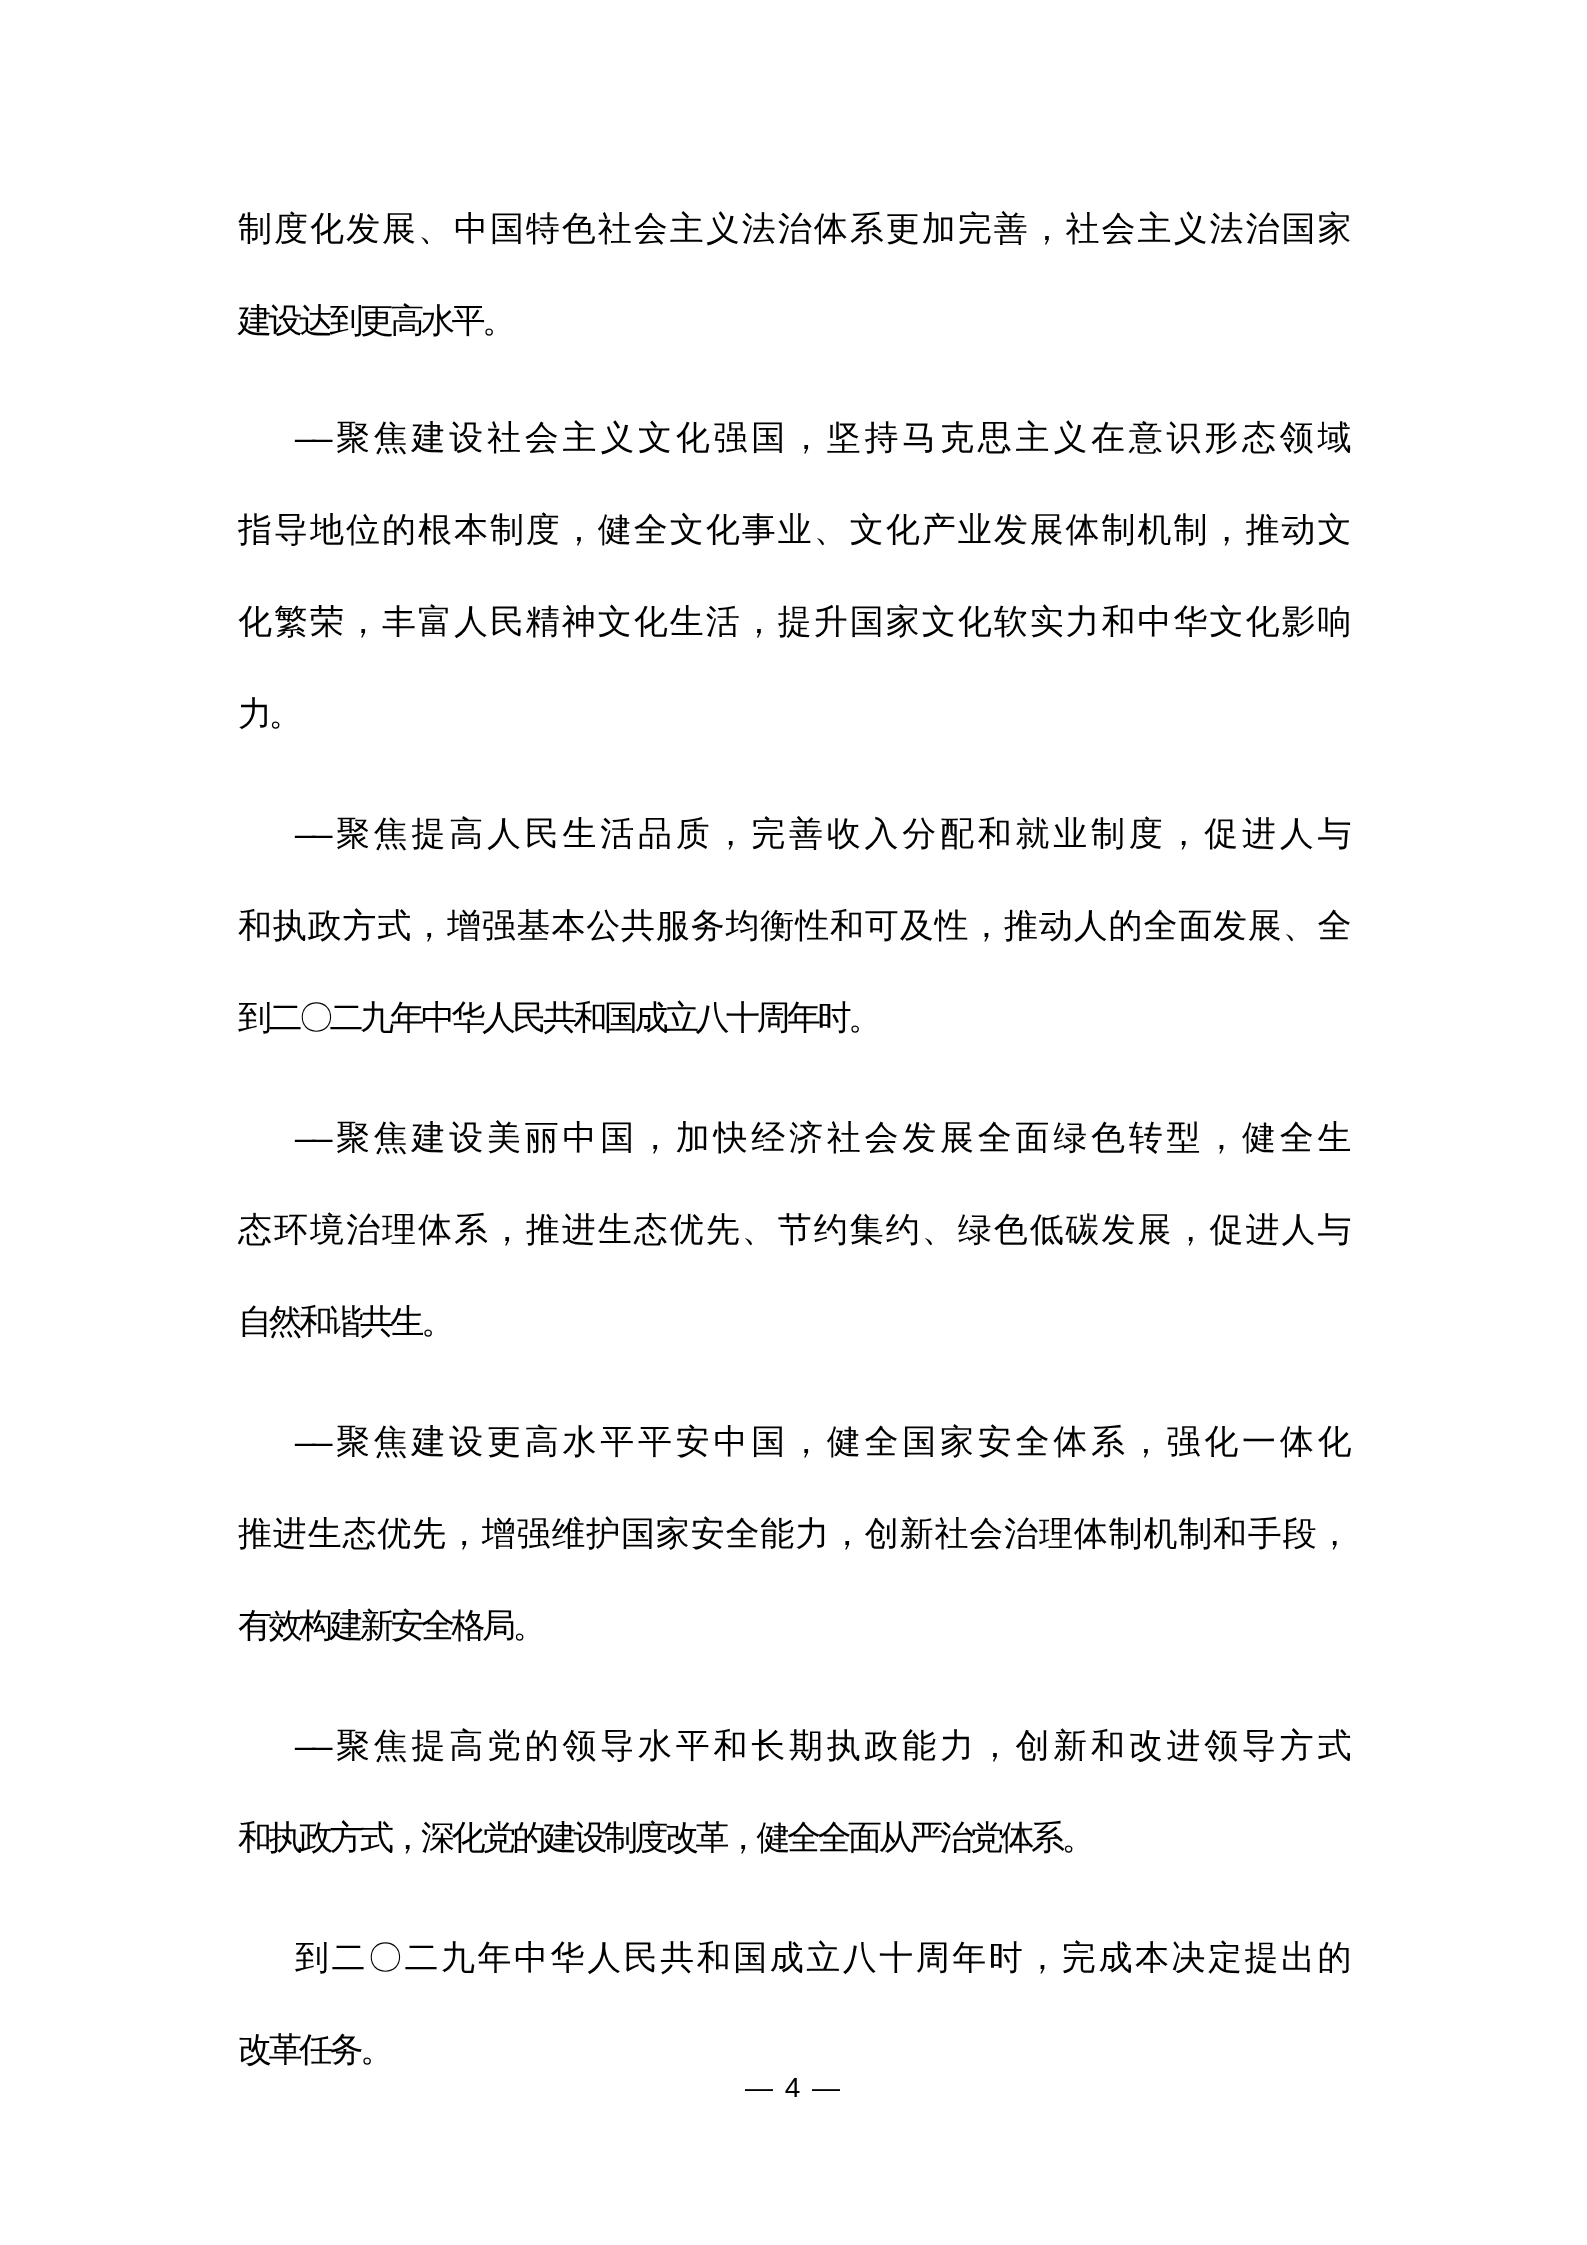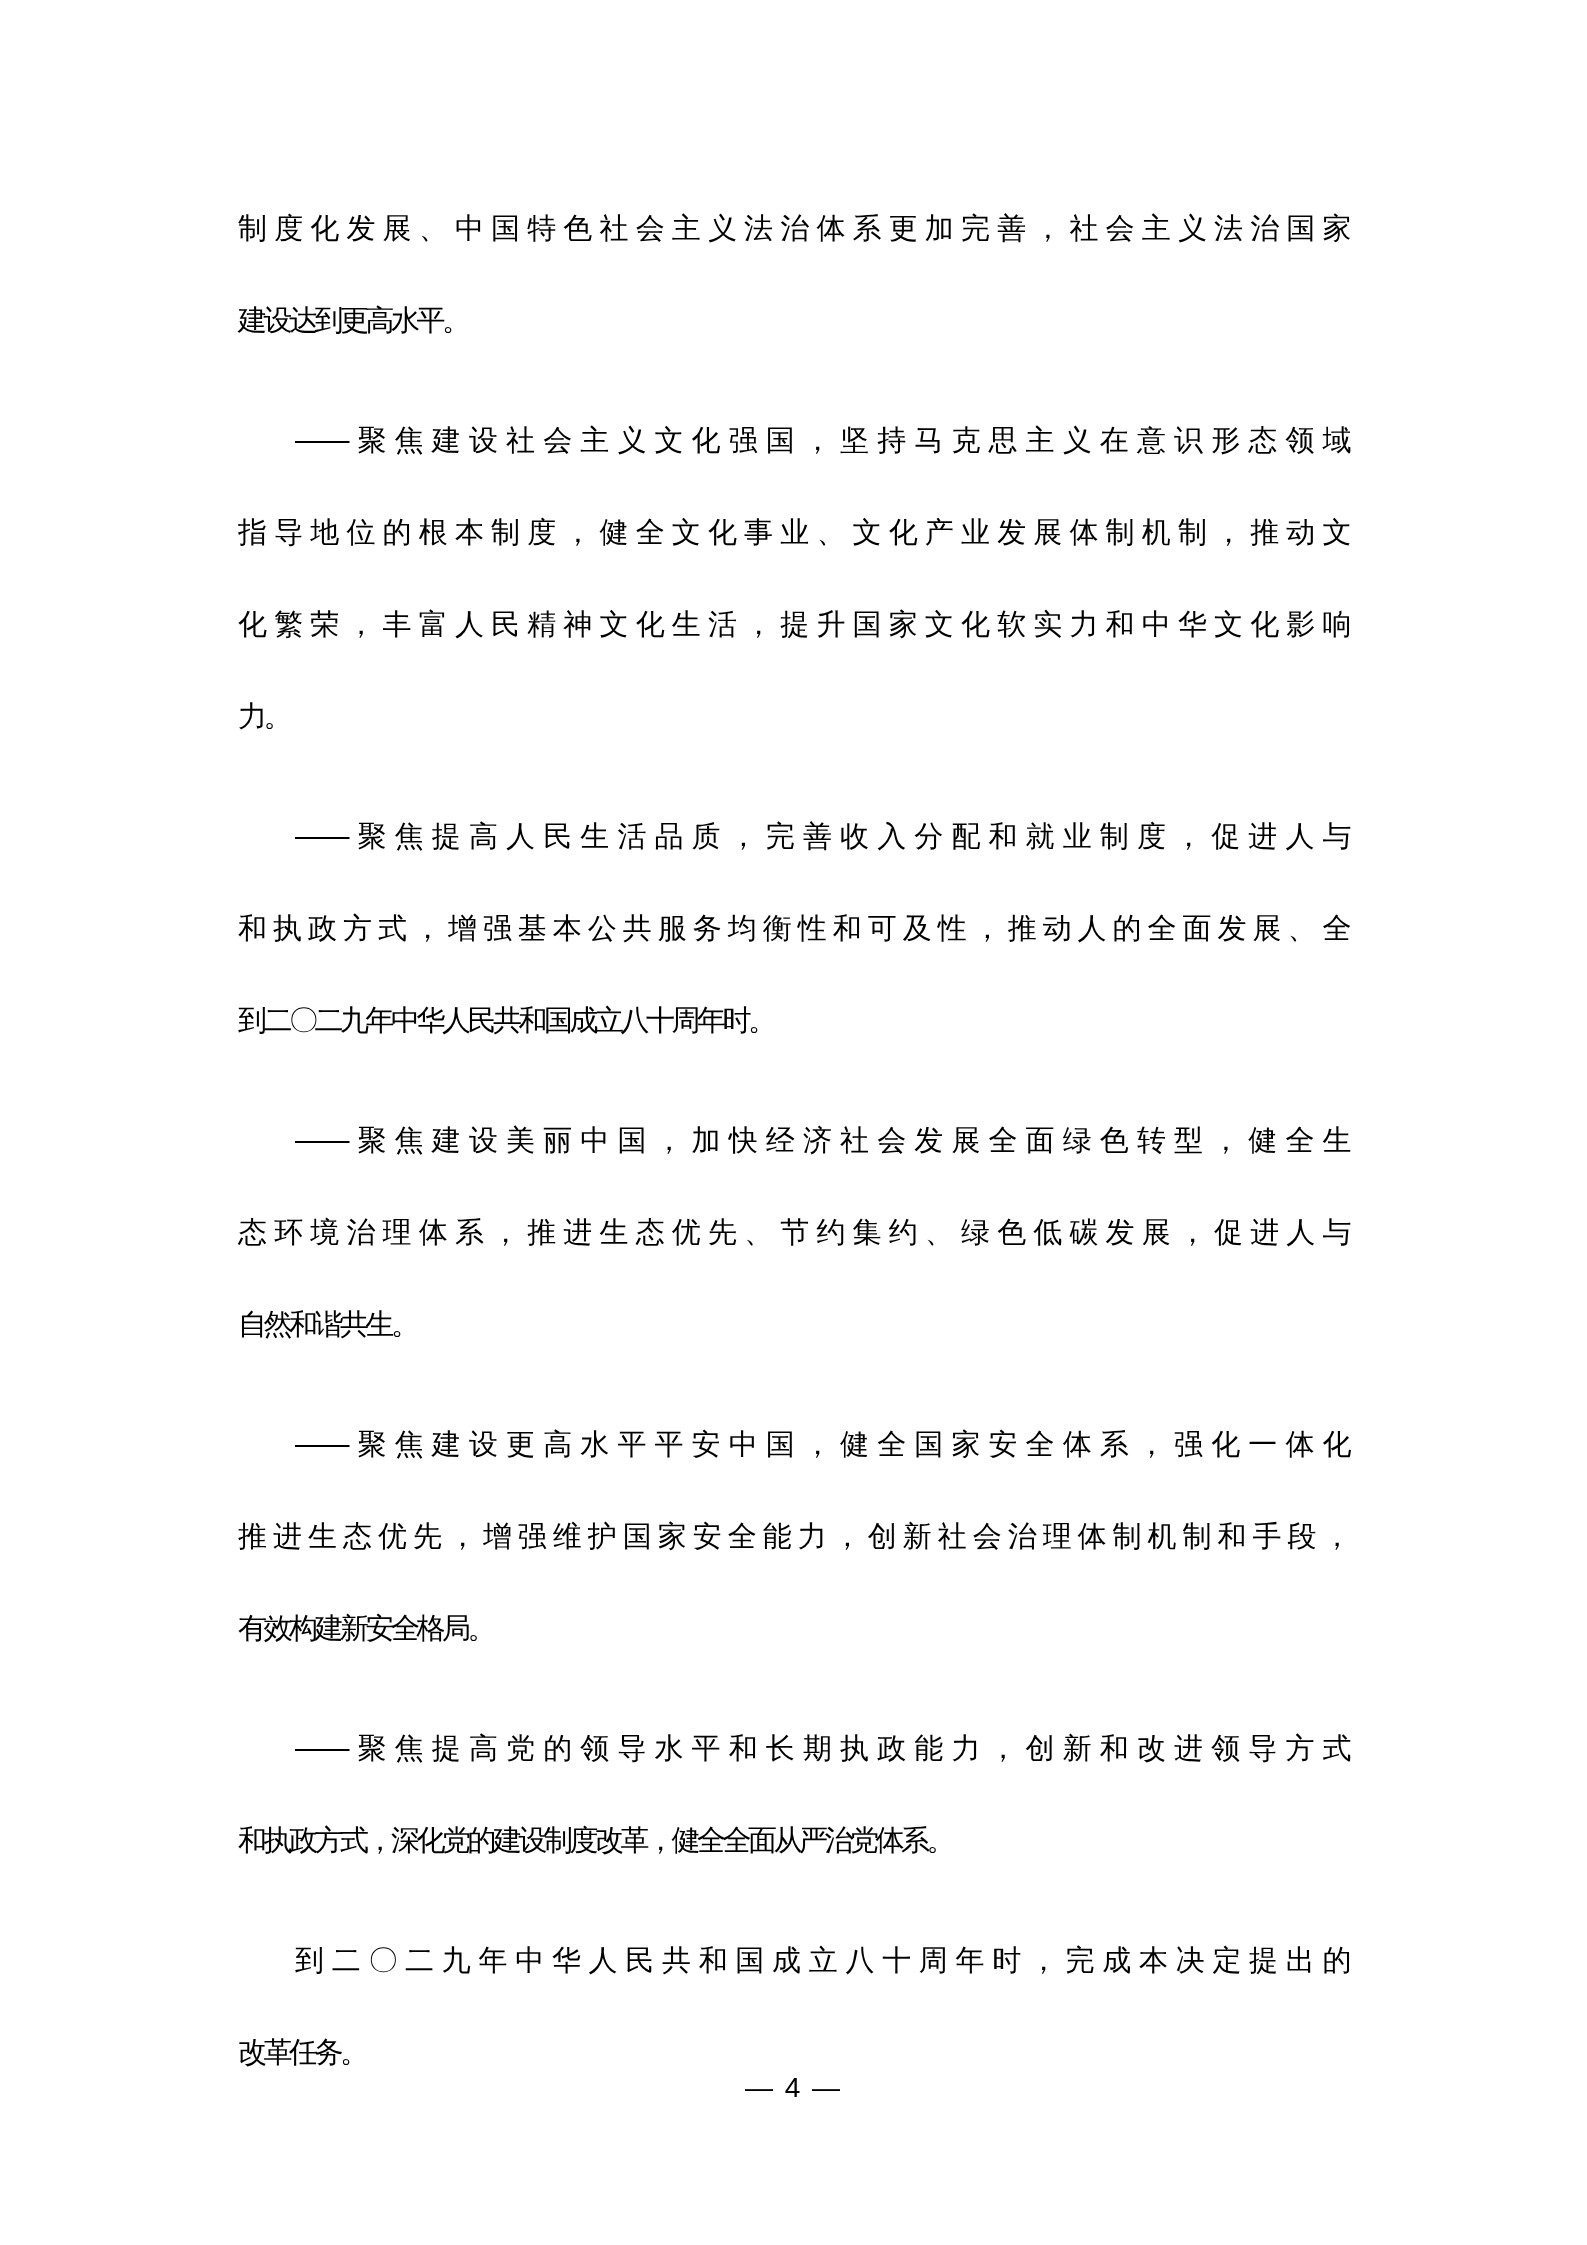--- a/index.html
+++ b/index.html
@@ -16,23 +16,23 @@
     font-family: "Liberation Sans", "DejaVu Sans", sans-serif;
     overflow: hidden;
   }
   .body-text {
     position: absolute;
     left: 238px;
     top: 182px;
     width: 1110px;
   }
   .paragraph { margin: 0; }
-  .paragraph + .paragraph { margin-top: 28px; }
+  .paragraph + .paragraph { margin-top: 28px; font-family: Liberation Mono, monospace; }
   .text-line {
-    font-size: 29px;
+    font-size: 34px;
     line-height: 92px;
     letter-spacing: -3.5px;
     text-align: justify;
     text-align-last: justify;
   }
   .text-line.line-end {
     text-align-last: left;
   }
   .text-line.indented {
     text-indent: 57px;

